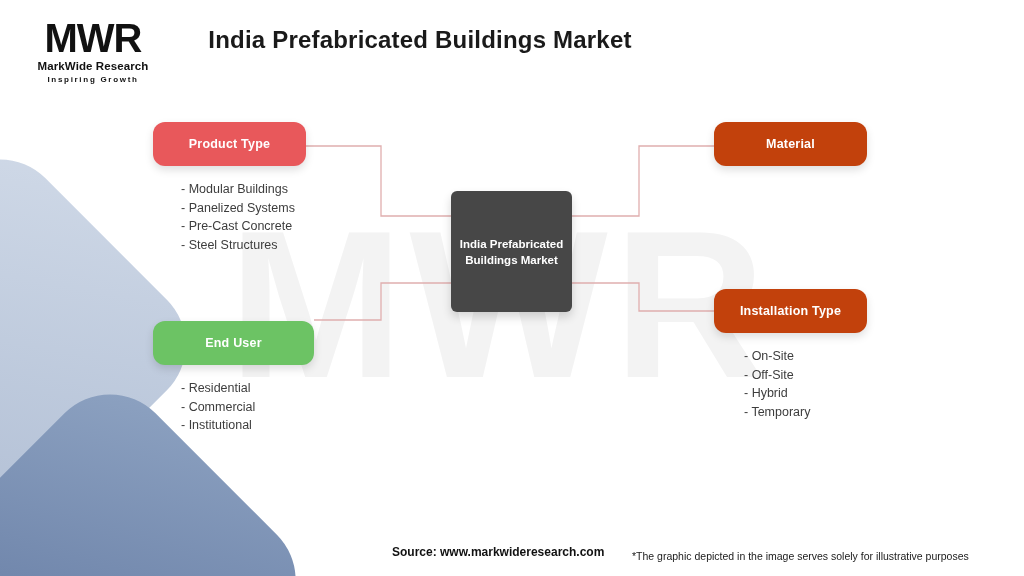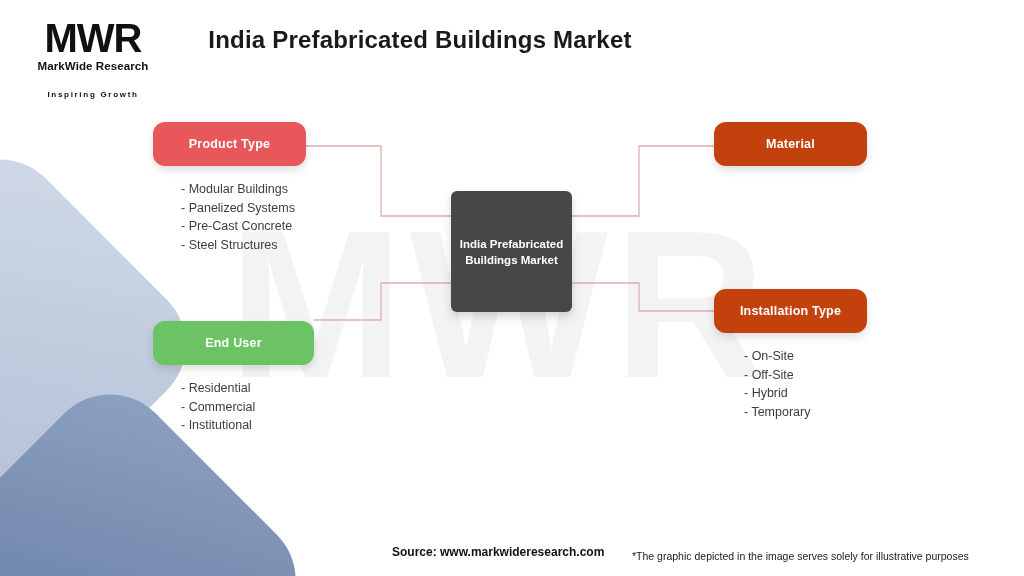--- a/index.html
+++ b/index.html
@@ -80,21 +80,21 @@
     font-weight: 700;
     color: #111111;
     letter-spacing: .1px;
     margin-top: 2px;
   }
   .logo-tag {
     font-size: 8px;
     font-weight: 700;
     color: #111111;
     letter-spacing: 1.7px;
-    margin-top: 18px;
+    margin-top: 3px;
   }
 
   
   .title {
     position: absolute;
     left: 0;
     top: 26px;
     width: 840px;
     text-align: center;
     font-size: 24px;

